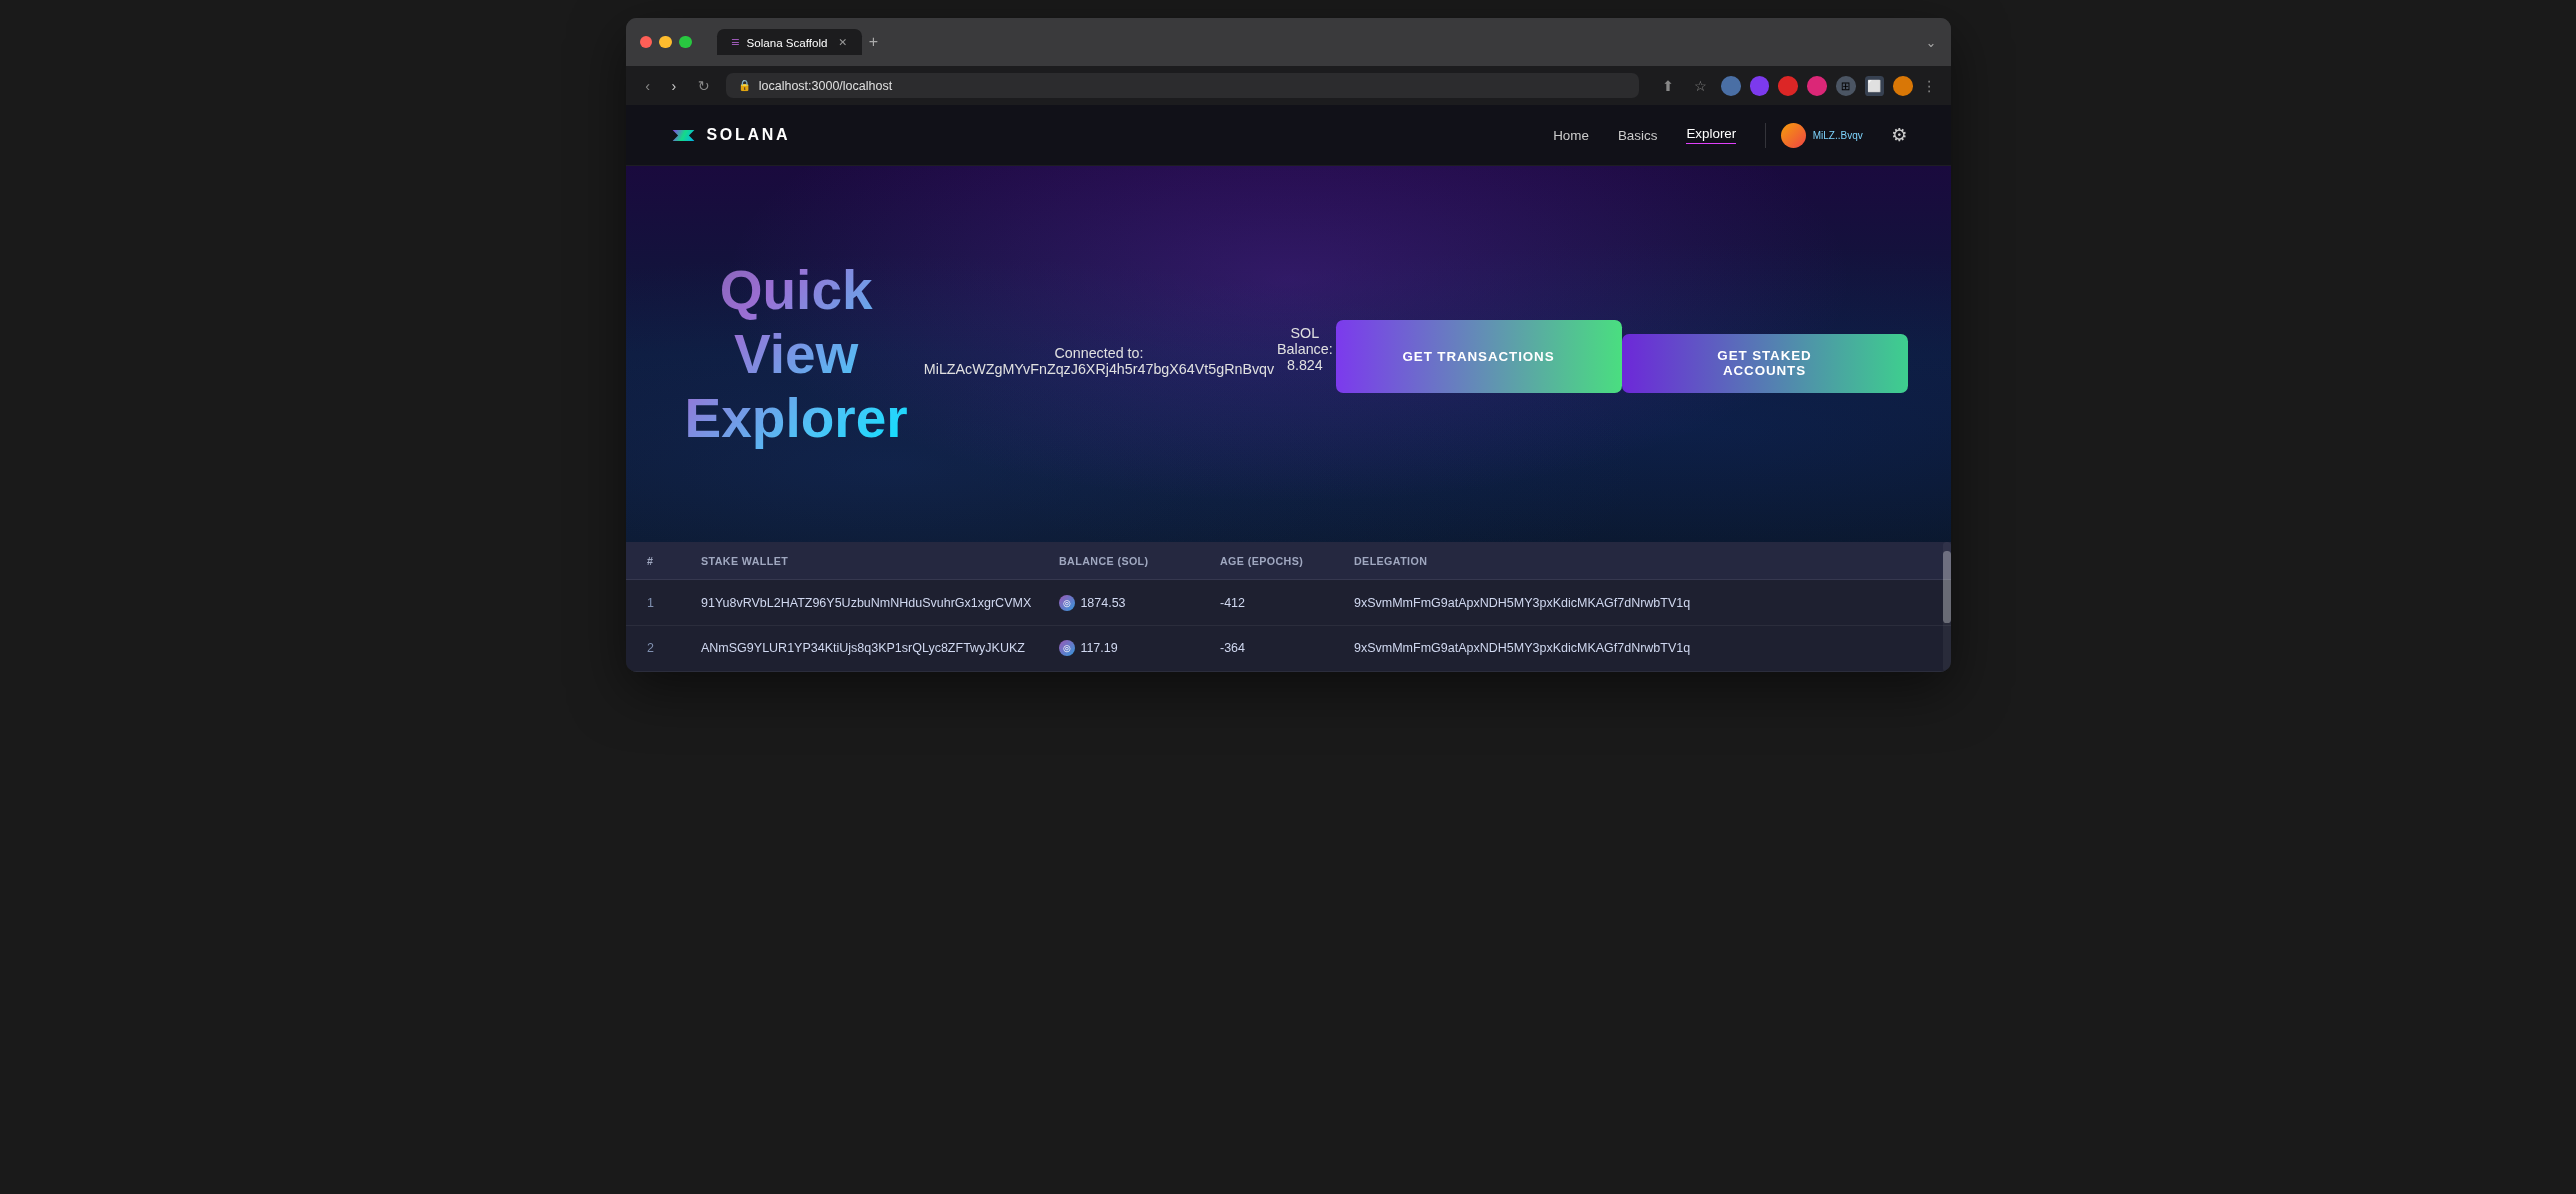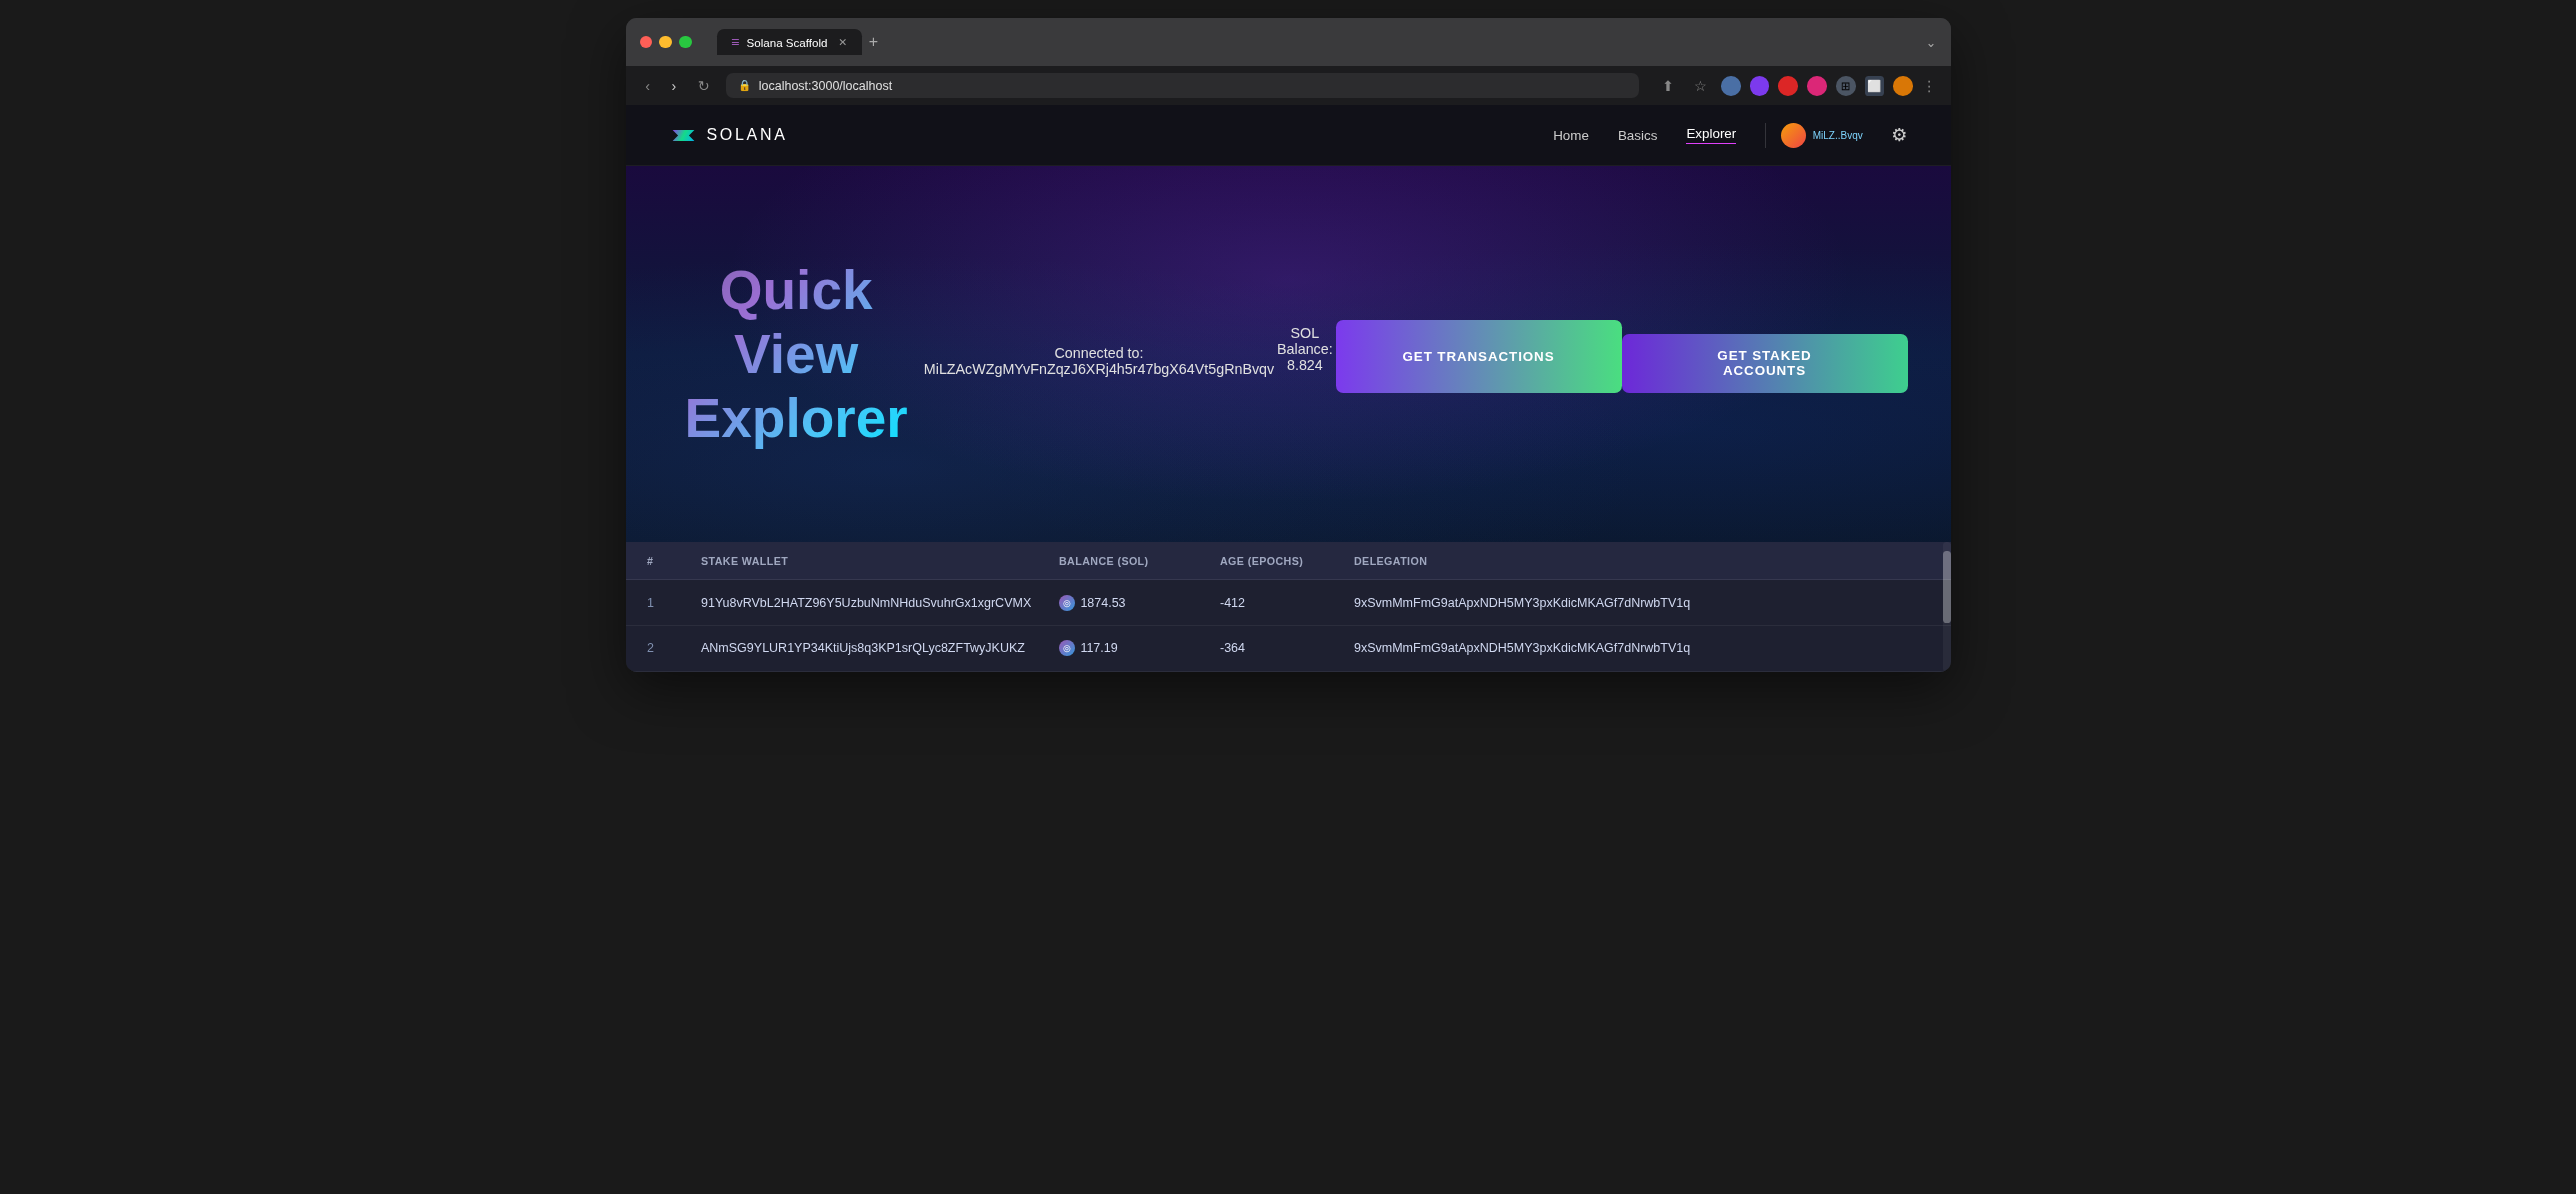--- a/index.html
+++ b/index.html
@@ -118,21 +118,21 @@
       gap: 9px;
       margin-right: auto;
     }
     .solana-logo-icon {
       width: 29px;
       height: 29px;
     }
     .solana-logo-text {
       color: #fff;
       font-size: 16px;
-      font-weight: 400;
+      font-weight: 700;
       letter-spacing: 2.7px;
     }
     .nav-links {
       display: flex;
       align-items: center;
       gap: 29px;
       margin-left: 44px;
     }
     .nav-link {
       color: #ccc;

